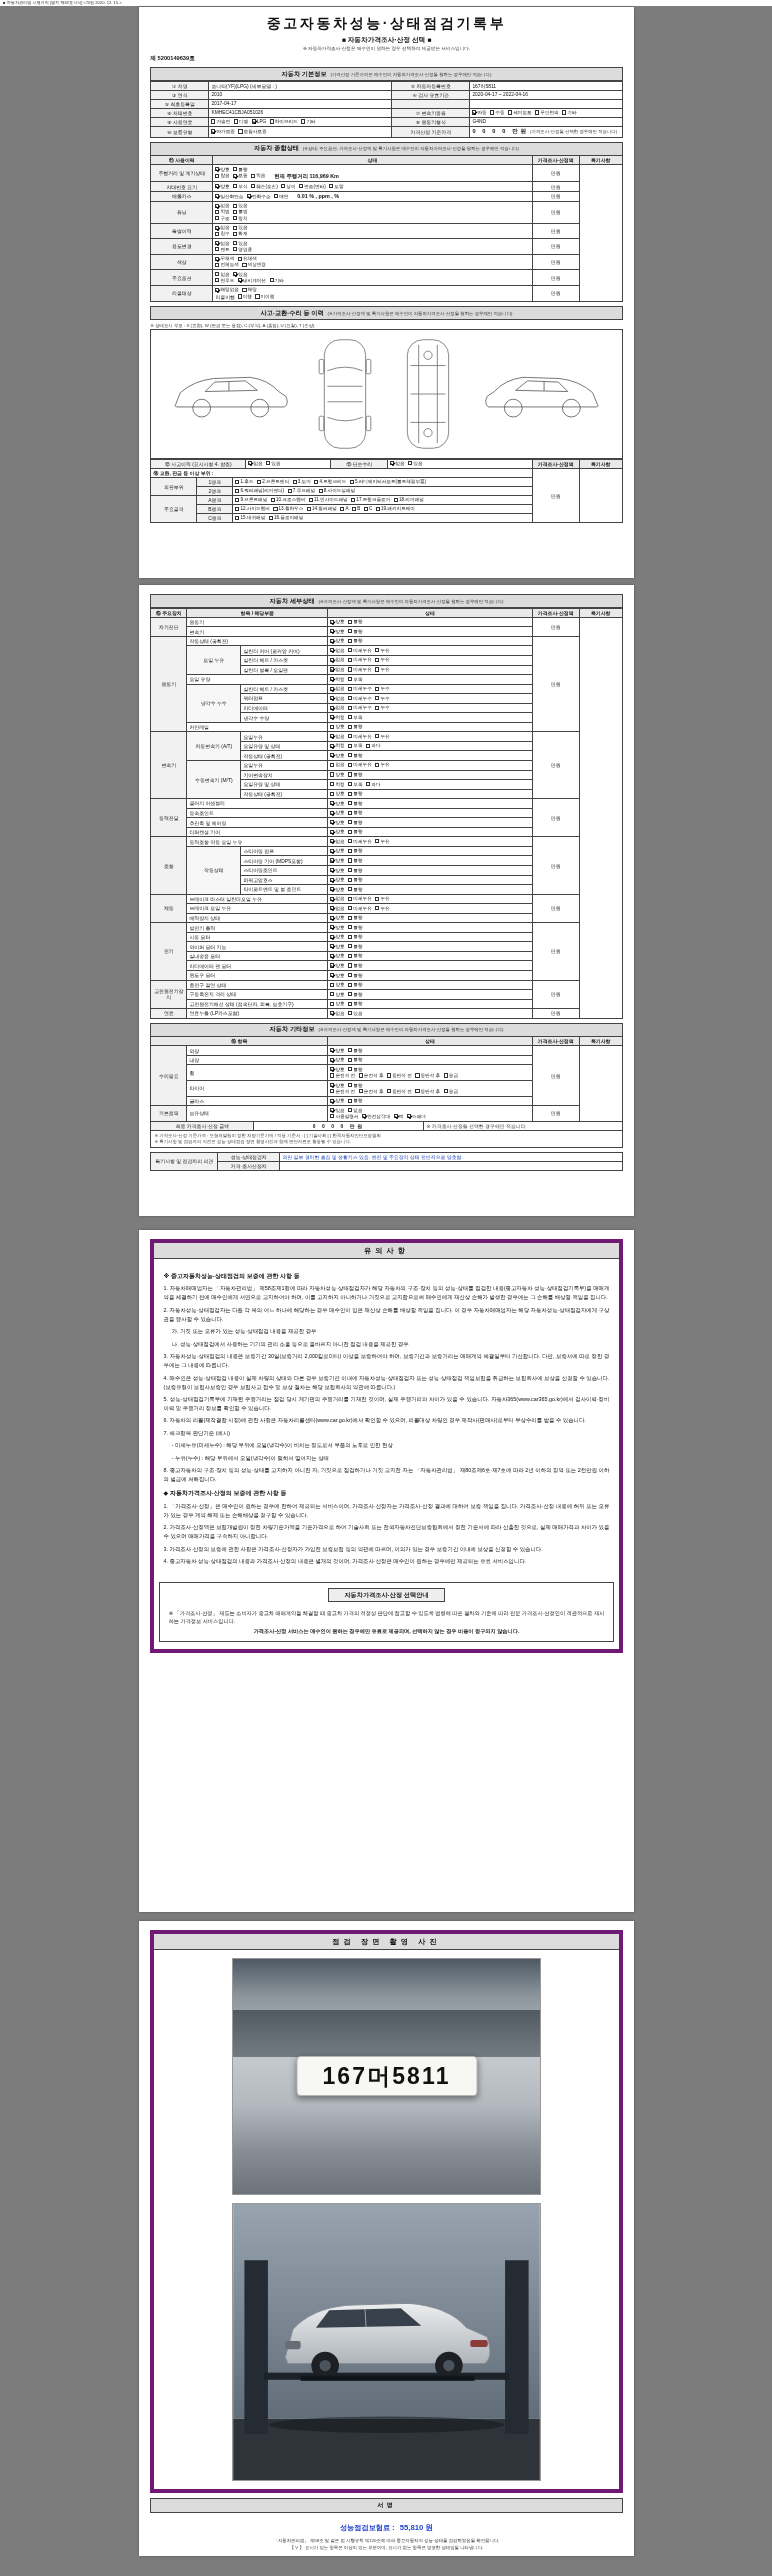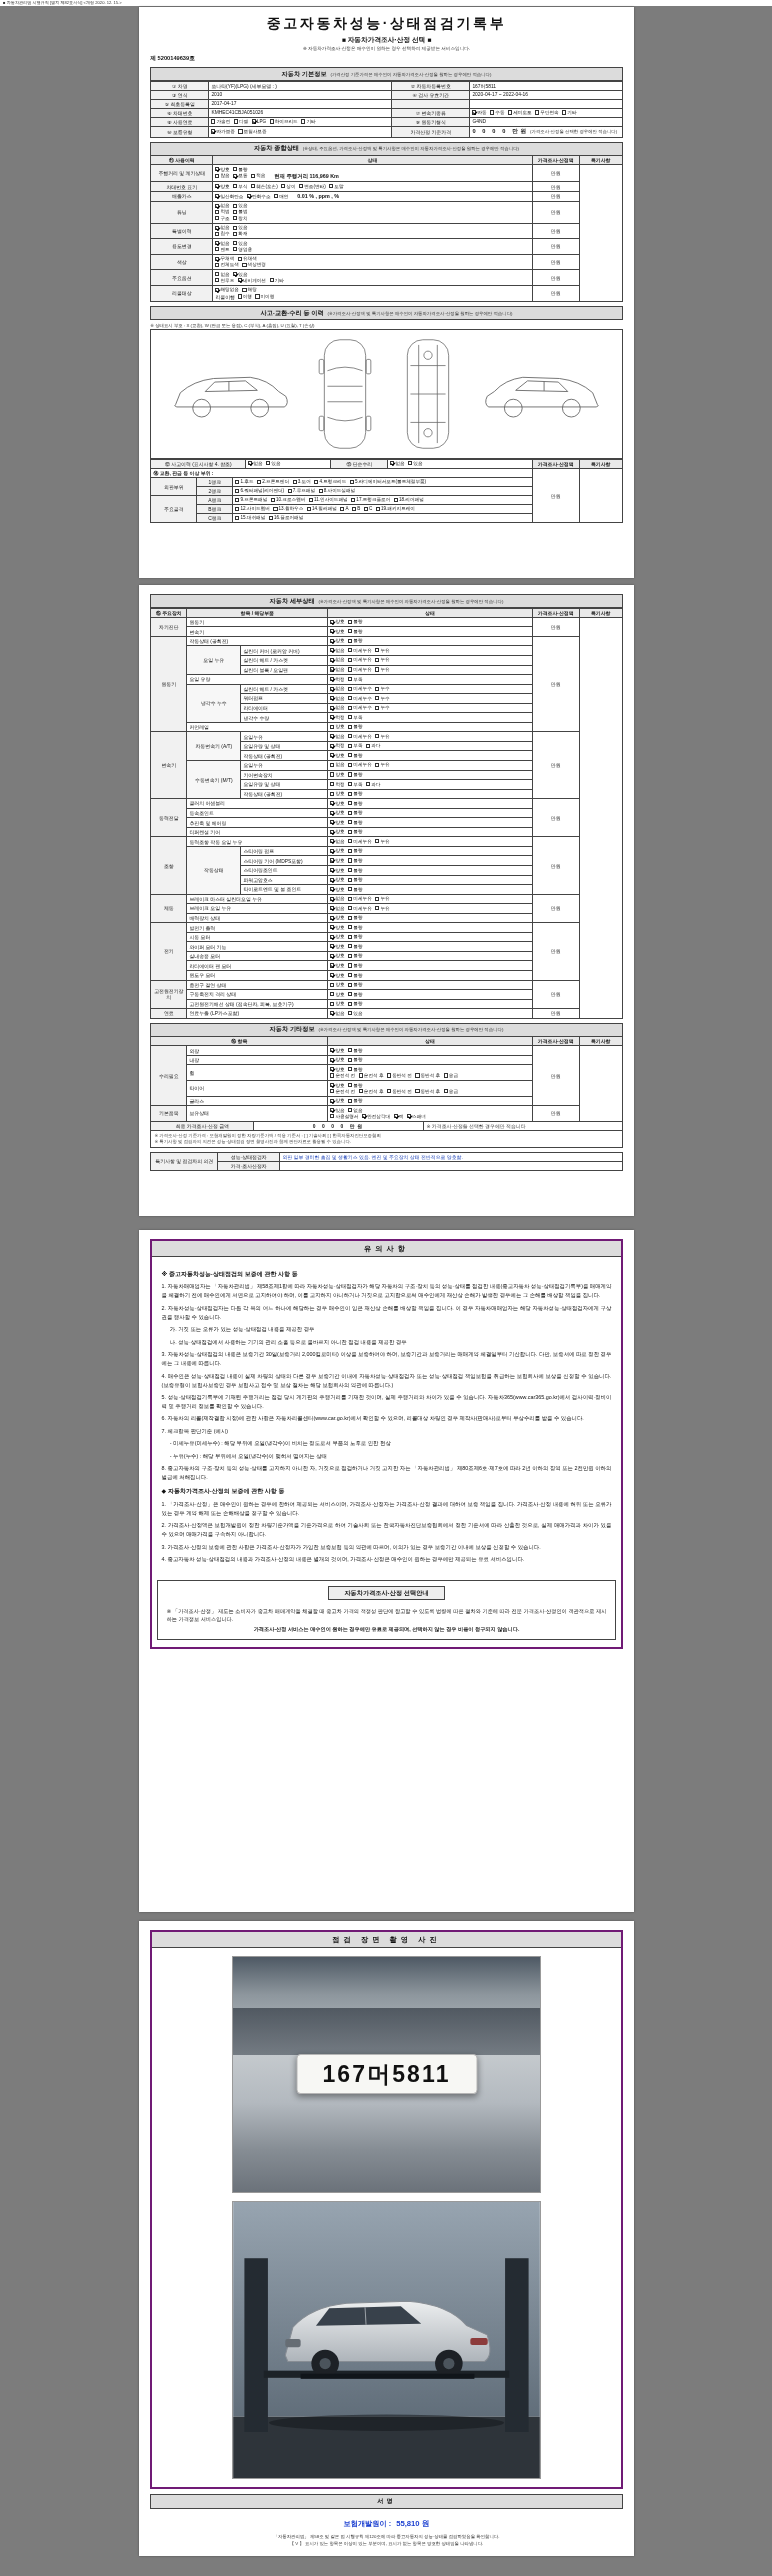--- a/index.html
+++ b/index.html
@@ -36,21 +36,21 @@
 .pre{margin-right:2.6px;font-size:4.9px}
 .tail{font-weight:bold;margin-left:5.2px;font-size:5.4px}
 .legend{font-size:4.4px;color:#333;margin:2.6px 0 1.5px}
 .diagrams{display:flex;justify-content:space-around;align-items:center;height:130px;border:0.5px solid #444;margin-top:1px;padding:3.1px}
 svg.dg{fill:none;stroke:#666;stroke-width:1.5}
 svg.dg *{fill:none;stroke:#666}
 .fineprint{font-size:4.4px;color:#444;border:0.5px solid #444;border-top:none;padding:1.5px 3.1px;line-height:1.5}
 .fpval{text-align:center;font-weight:bold;letter-spacing:2.6px;font-size:5.7px}
 .fpnote{font-size:4.4px;color:#333}
 .remtext{color:#1d42b8;font-size:4.9px}
-.bigbox{border:2px solid #701a75;margin-top:3.1px}
+.bigbox{border:4px solid #701a75;margin-top:3.1px}
 .bigbar{background:#dcdcdc;border-bottom:0.5px solid #444;text-align:center;font-weight:bold;font-size:7.2px;padding:2.6px;letter-spacing:4.1px}
 .npad{padding:7.2px 9.3px 4.1px}
 .ngt{font-weight:bold;font-size:6px;margin:5.2px 0 2.6px}
 .ni{font-size:5.4px;line-height:1.65;margin:3.6px 0;text-align:justify}
 .ni.ind{padding-left:8.2px}
 .selbox{border:0.8px solid #444;margin:8.2px 5.2px 7.2px;padding:5.2px 8.2px;text-align:center}
 .selbox-title{display:inline-block;border:0.5px solid #444;background:#eee;padding:1.5px 15.5px;font-weight:bold;font-size:6.2px;margin-bottom:4.1px}
 .selbox-line{font-size:5.2px;line-height:1.6;text-align:justify;margin-top:2.1px}
 .selbox-line.bold{font-weight:bold;text-align:center}
 .photo-wrap{display:flex;flex-direction:column;align-items:center;gap:8.2px;padding:7.2px 0 8.2px}
@@ -1414,19 +1414,19 @@
             <circle cx="88" cy="166" r="11" fill="#4b545c"></circle>
           <circle cx="330" cy="166" r="27" fill="#1d2126"></circle>
             <circle cx="330" cy="166" r="11" fill="#4b545c"></circle>
           <rect x="40" y="186" width="340" height="10" fill="#10151a"></rect>
         </g>
       </svg>
     </div>
   </div>
   <div class="signbar">서명</div>
   <div class="premium">
-    <span>보험개발원이 :</span>
+    <span>성능점검보험료 :</span>
     <span class="pval">55,810 원</span>
   </div>
   <div class="footline">「자동차관리법」 제58조 및 같은 법 시행규칙 제120조에 따라 중고자동차의 성능·상태를 점검하였음을 확인합니다.</div>
   <div class="footline">【 V 】 표시가 있는 항목은 이상이 있는 부분이며, 표시가 없는 항목은 양호한 상태임을 나타냅니다.</div>
 </div>
 
 
 </body></html>

